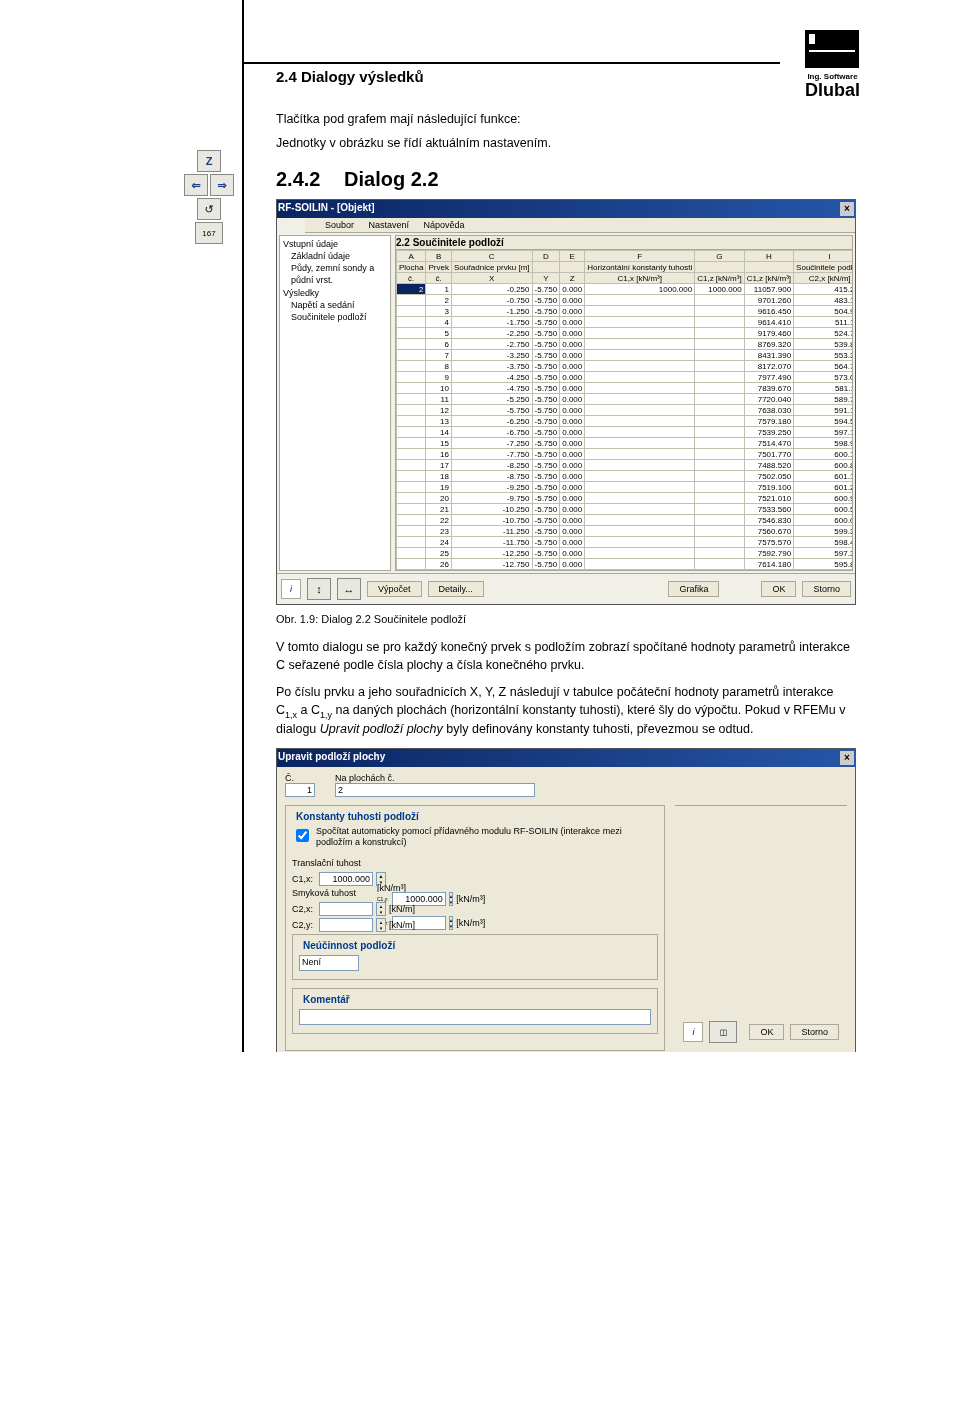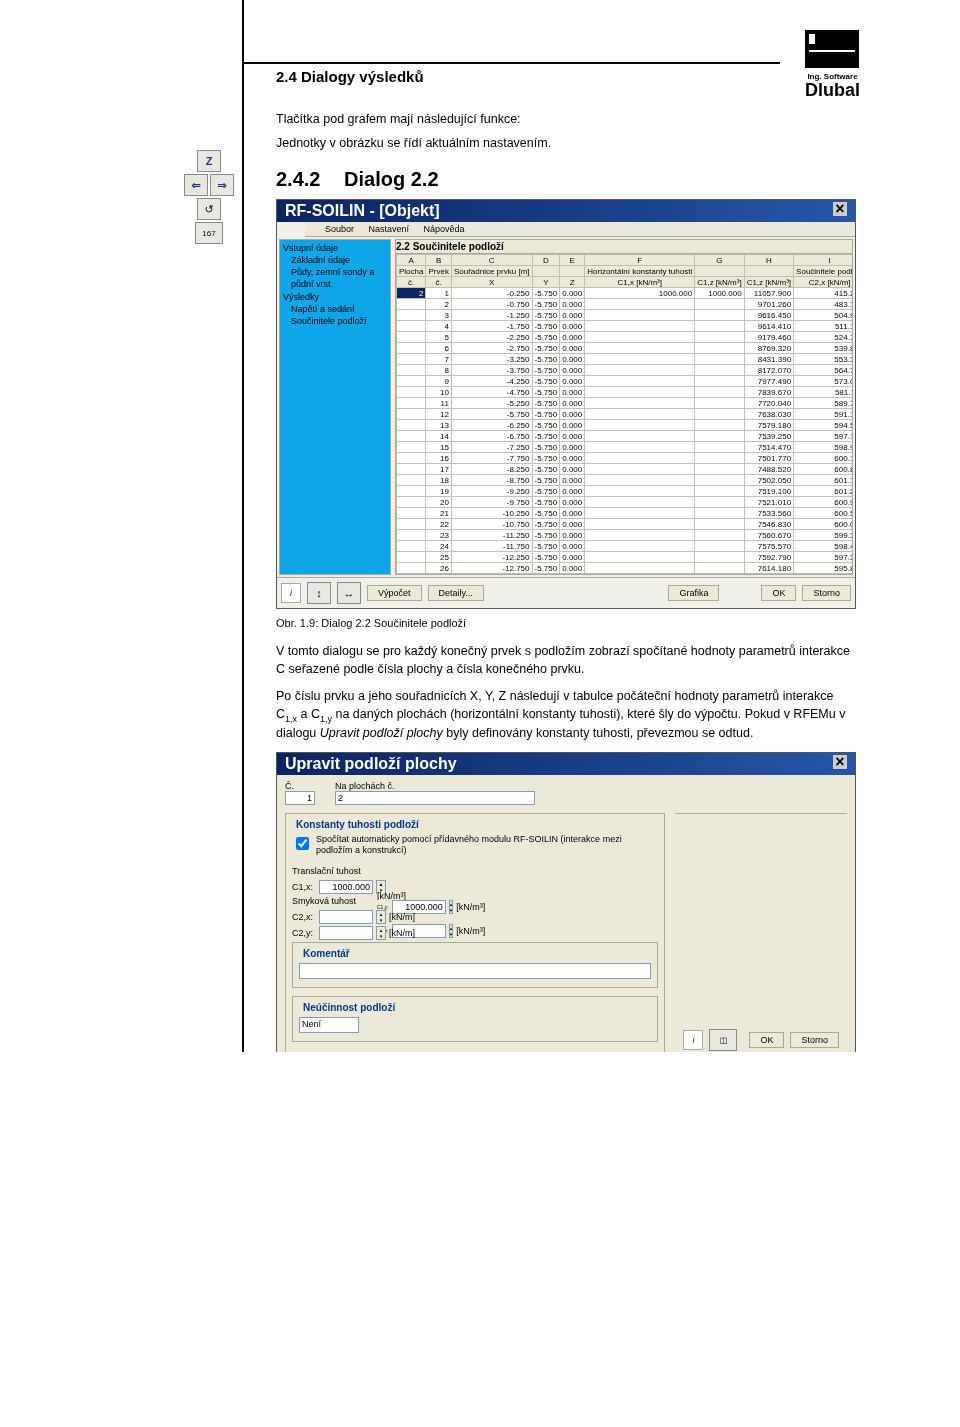--- a/index.html
+++ b/index.html
@@ -111,44 +111,44 @@
   .h2 .num { margin-right: 18px; }
   .app-frame {
     border: 1px solid #555;
     width: 580px;
     font-size: 9px;
     background: #f0efe8;
   }
   .titlebar {
     background: linear-gradient(to right, #0a2460, #2656a8);
     color: #fff;
-    padding: 2px 8px;
+    padding: 2px 1px;
     font-weight: bold;
-    font-size: 16px;
+    font-size: 10px;
     display: flex;
     justify-content: space-between;
   }
   .titlebar .x {
     background: #ccc; color: #000;
     width: 14px; height: 14px;
     text-align: center;
     line-height: 14px;
   }
   .menubar {
     background: #ece9d8;
     border-bottom: 1px solid #aca899;
     padding: 2px 20px;
     font-size: 9px;
     margin-left: 28px;
   }
   .menubar span { margin-right: 12px; }
   .app-body { display: flex; height: 340px; }
   .tree {
     width: 112px;
-    background: #0ea5e9;
+    background: #ffffff;
     border: 1px solid #aca899;
     margin: 2px;
     padding: 2px 3px;
     font-size: 9px;
     line-height: 1.35;
     overflow: hidden;
   }
   .tree .l0 { margin: 0; }
   .tree .l1 { margin-left: 8px; }
   .grid-area {
@@ -810,26 +810,26 @@
                   <span class="stepper">
                         <div>▴</div>
                         <div>▾</div>
                       </span>
                   <span class="unit">[kN/m]</span>
                 </div>
               </div>
             </div>
           </div>
           <div class="group">
+            <div class="group-lbl">Neúčinnost podloží</div>
+            <div class="sel">Není</div>
+          </div>
+          <div class="group">
             <div class="group-lbl">Komentář</div>
             <input type="text" style="width: 100%; height: 16px; border: 1px solid rgb(127, 157, 185);">
-          </div>
-          <div class="group">
-            <div class="group-lbl">Neúčinnost podloží</div>
-            <div class="sel">Není</div>
           </div>
         </div>
         <div class="dlg-right">
           <svg class="slab-svg" viewBox="0 0 210 200">
             <line x1="130" y1="20" x2="175" y2="20" stroke="#c00" stroke-width="1.5"></line>
             <polygon points="175,20 169,17 169,23" fill="#c00"></polygon>
             <text x="180" y="23" font-size="9" fill="#c00">X</text>
             <line x1="130" y1="20" x2="104" y2="40" stroke="#0a0" stroke-width="1.5"></line>
             <polygon points="104,40 110,40 108,33" fill="#0a0"></polygon>
             <text x="96" y="36" font-size="9" fill="#0a0">Y</text>

